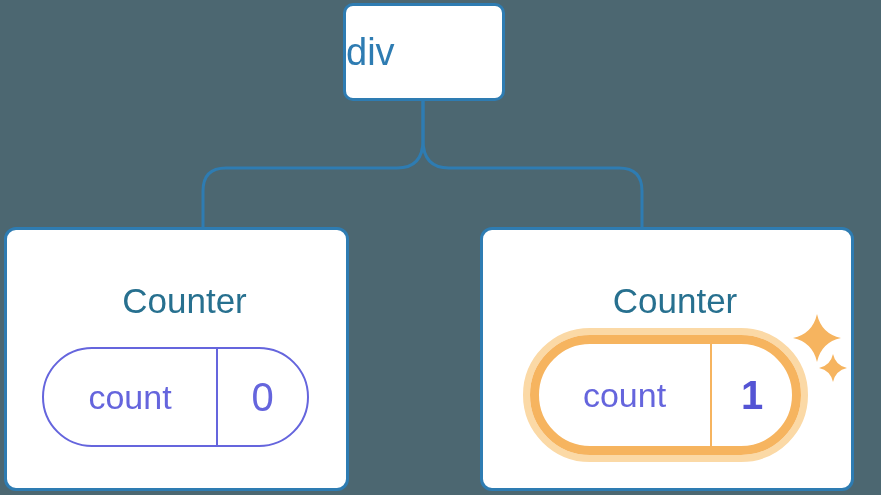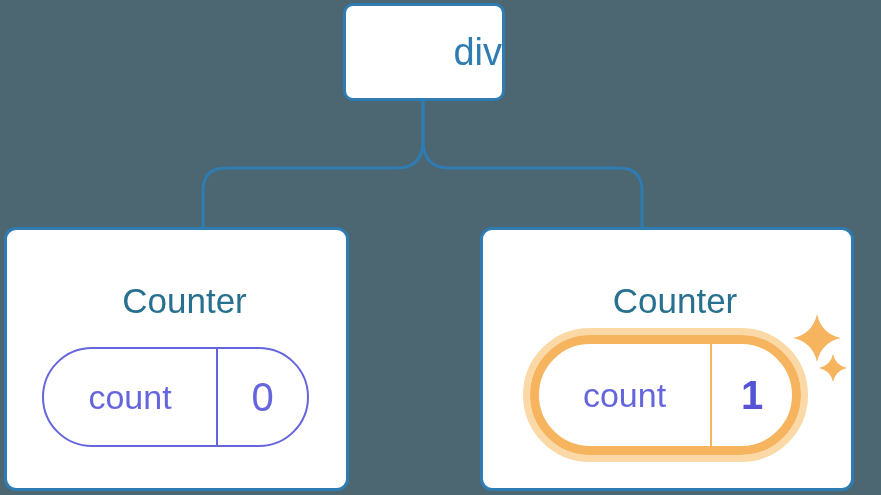--- a/index.html
+++ b/index.html
@@ -25,21 +25,21 @@
   }
 
   
   .root-node {
     position: absolute;
     left: 343px; top: 3px;
     width: 162px; height: 98px;
     background: var(--node-background);
     border: 3px solid var(--node-border-blue);
     border-radius: 10px;
-    display: flex; align-items: center; justify-content: flex-end;
+    display: flex; align-items: center; justify-content: flex-start;
     font-size: 38px;
     color: var(--node-border-blue);
     font-weight: 500;
     z-index: 2;
   }
 
   .connector-svg {
     position: absolute;
     left: 0; top: 0;
     width: 881px; height: 495px;

